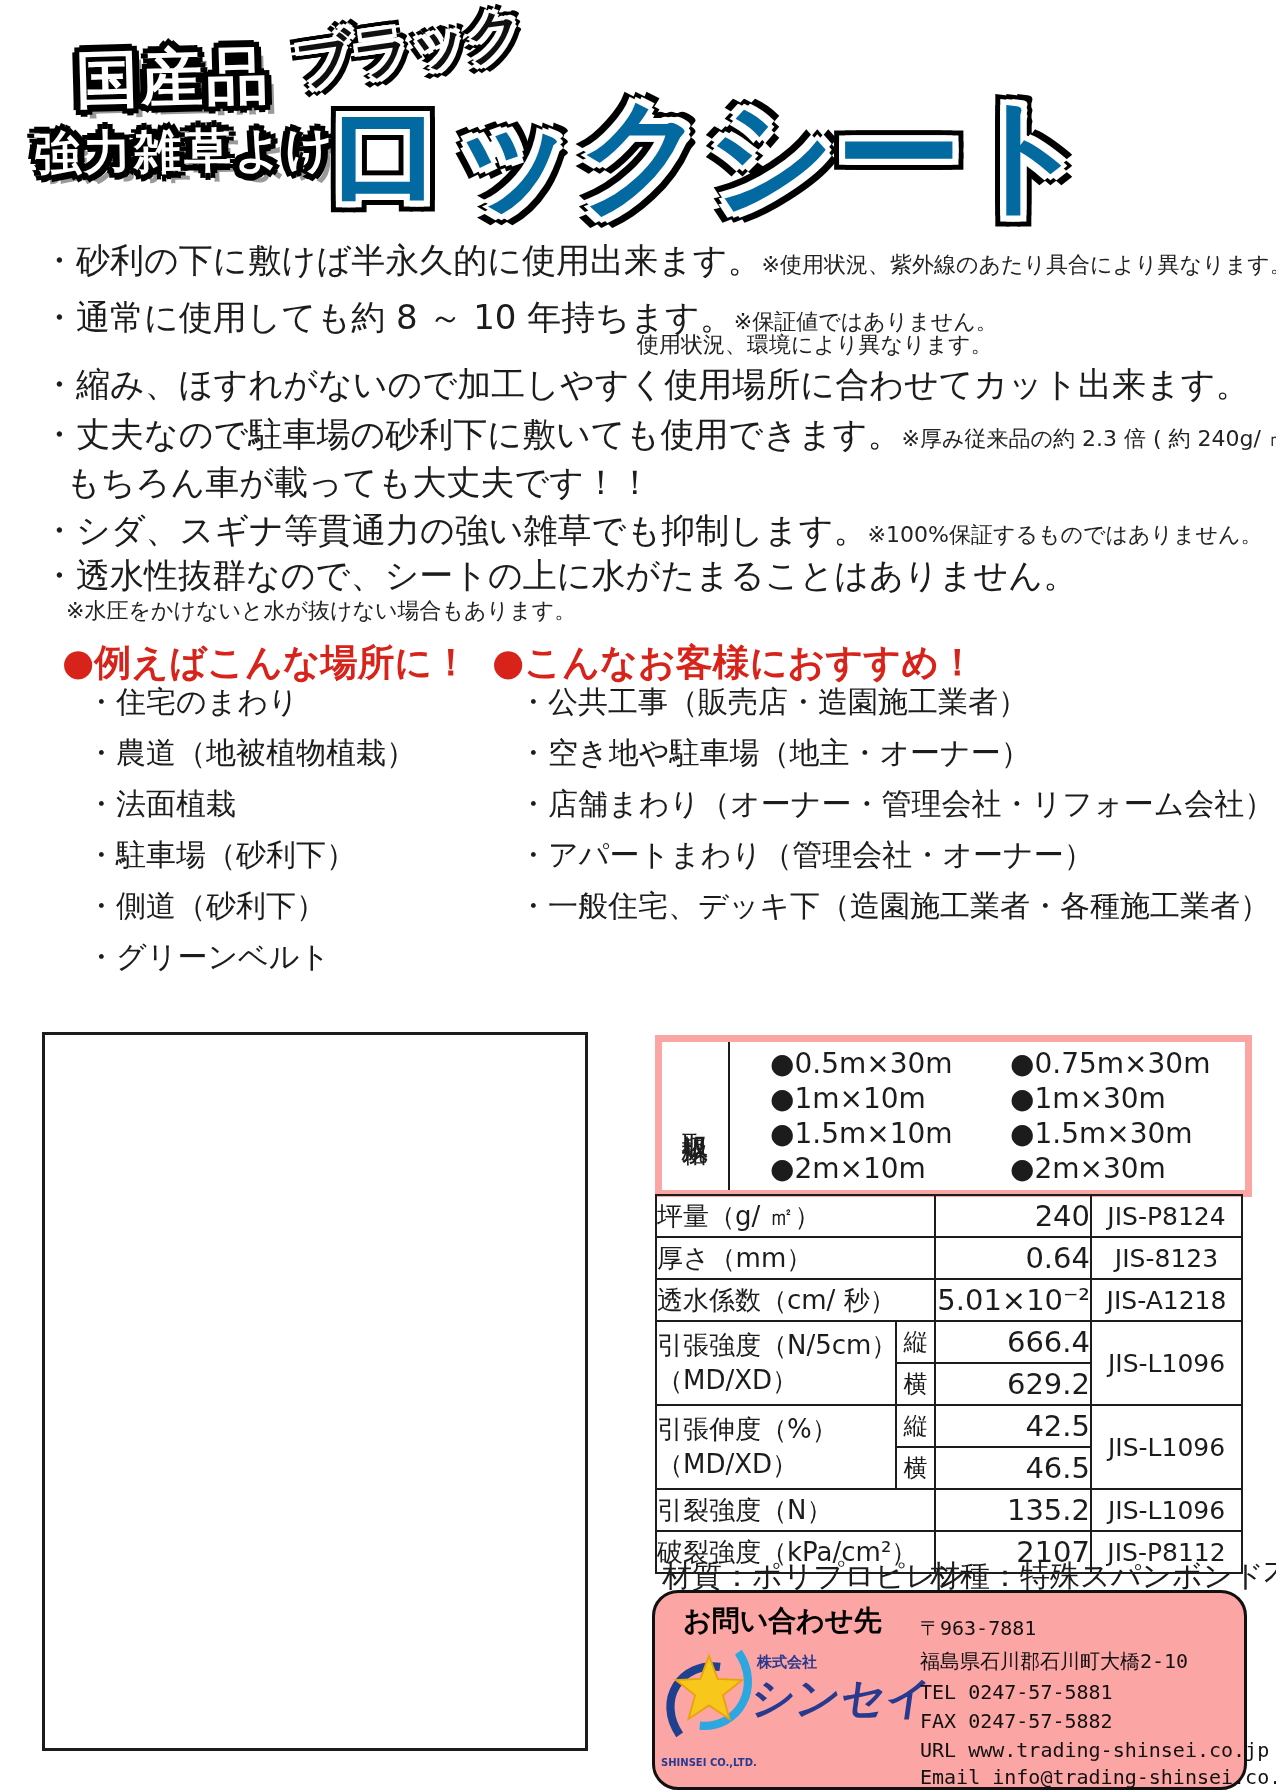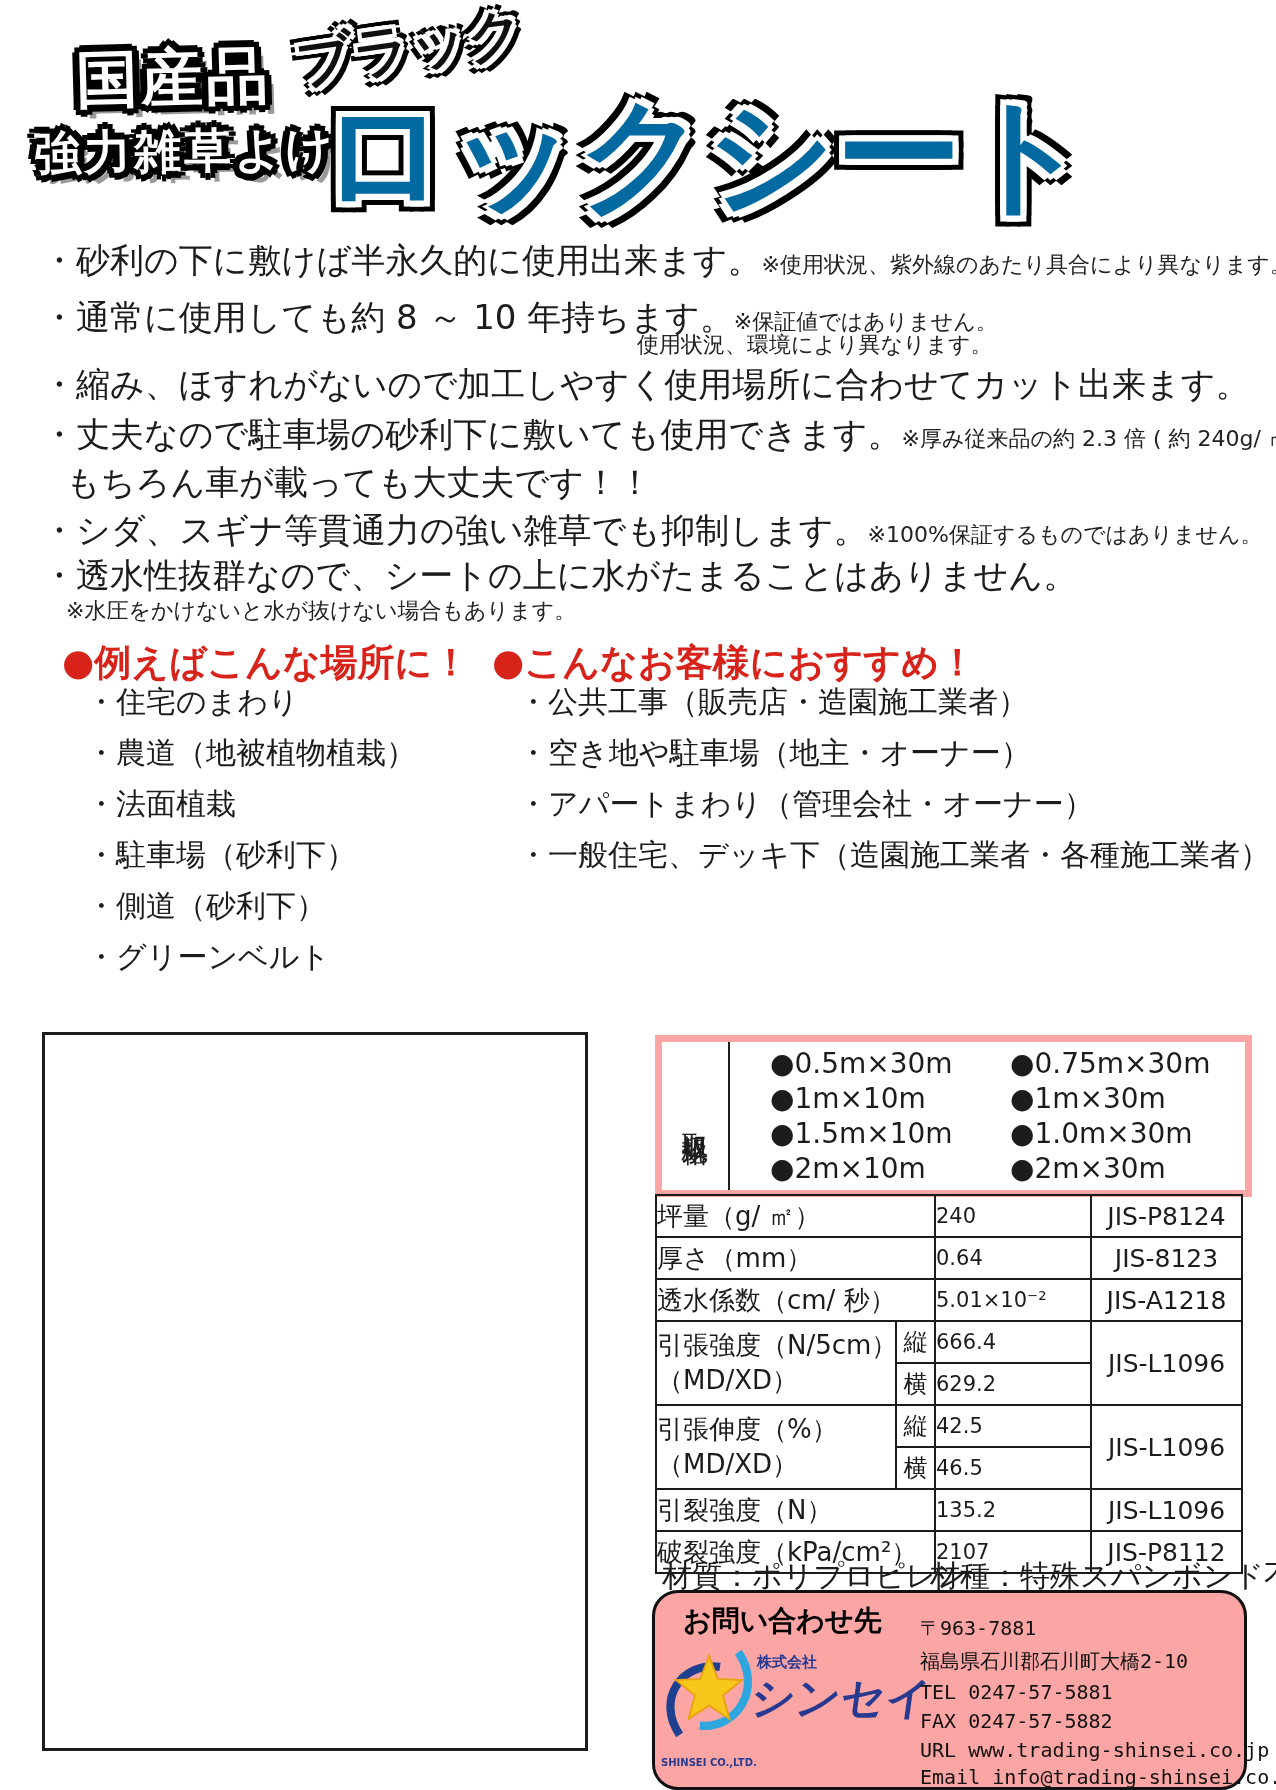--- a/index.html
+++ b/index.html
@@ -51,21 +51,21 @@
     font-size:27px;line-height:66px;letter-spacing:2px;
     border-right:2.5px solid #1c1c1c;width:66px;text-align:center;
     display:flex;align-items:center;justify-content:center;
   }
   .size-col{font-size:28px;line-height:35px;font-weight:500;}
   
   table.spec{border-collapse:collapse;table-layout:fixed;}
   table.spec td{border:2.5px solid #1c1c1c;padding:0;height:40px;overflow:hidden;}
   td.lbl{font-size:26px;padding-left:10px;}
   td.dir{font-size:24px;text-align:center;}
-  td.val{font-size:21px;text-align:left;margin-left:40px;}
+  td.val{font-size:29px;text-align:right;margin-left:40px;}
   td.std{font-size:25px;text-align:center;}
   .lbl2{font-size:26px;}
   
   .contact-box{border:3.5px solid #111;border-radius:26px;background:#fca5a5;}
   .c-head{font-size:28px;font-weight:bold;color:#000;}
   .c-info{font-family:"DejaVu Sans Mono", monospace;font-size:20px;color:#111;}
   .co-name{font-size:44px;font-weight:bold;transform:skewX(-8deg);color:#283a8f;}
   .co-prefix{font-size:15px;font-weight:bold;color:#283a8f;}
   .co-en{font-size:10px;font-weight:bold;color:#283a8f;letter-spacing:0px;}
   .mat-note{font-size:30px;}
@@ -112,39 +112,40 @@
   <div>・法面植栽</div>
   <div>・駐車場（砂利下）</div>
   <div>・側道（砂利下）</div>
   <div>・グリーンベルト</div>
 </div>
 
 <div class="abs red-head" style="left:492px;top:638px;">●こんなお客様におすすめ！</div>
 <div class="abs plist" style="left:518px;top:676px;">
   <div>・公共工事（販売店・造園施工業者）</div>
   <div>・空き地や駐車場（地主・オーナー）</div>
+  <div>・店舗まわり（オーナー・管理会社・リフォーム会社）</div>
   <div>・アパートまわり（管理会社・オーナー）</div>
   <div>・一般住宅、デッキ下（造園施工業者・各種施工業者）</div>
 </div>
 
 <div class="abs img-box" style="left:42px;top:1032px;width:540px;height:713px;"></div>
 
 <div class="abs sizes-box" style="left:655px;top:1035px;width:583px;height:148px;">
   <div class="v-label">取扱規格</div>
   <div style="position:relative;flex:1;">
     <div class="size-col abs" style="left:40px;top:4px;">
       <div>●0.5m×30m</div>
       <div>●1m×10m</div>
       <div>●1.5m×10m</div>
       <div>●2m×10m</div>
     </div>
     <div class="size-col abs" style="left:280px;top:4px;">
       <div>●0.75m×30m</div>
       <div>●1m×30m</div>
-      <div>●1.0m×30m</div>
+      <div>●1.5m×30m</div>
       <div>●2m×30m</div>
     </div>
   </div>
 </div>
 
 <table class="spec abs" style="left:655px;top:1194px;width:586px;">
   <colgroup>
       <col style="width:240px">
       <col style="width:39px">
       <col style="width:156px">

